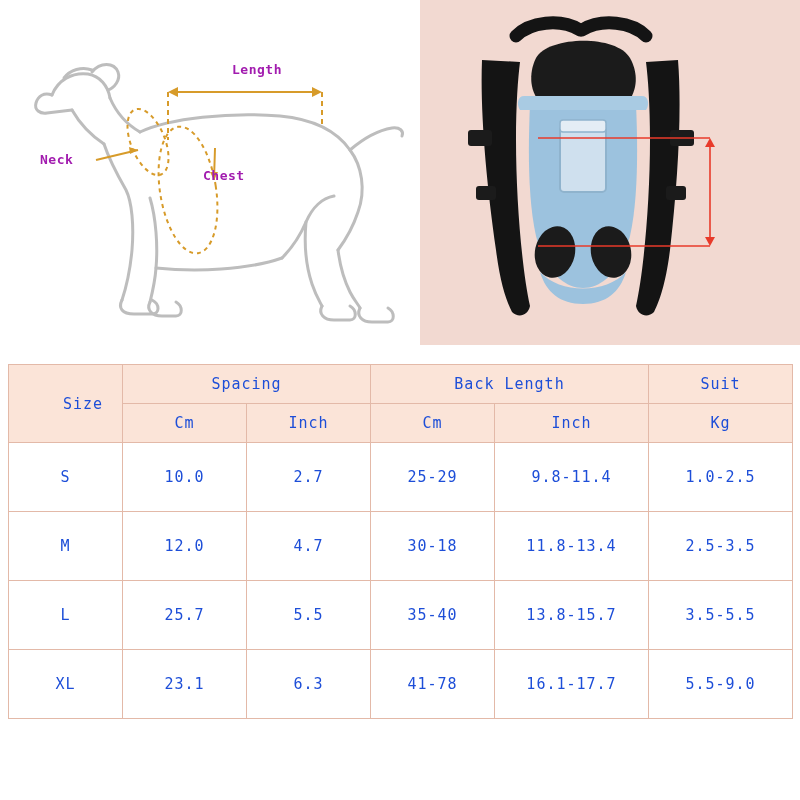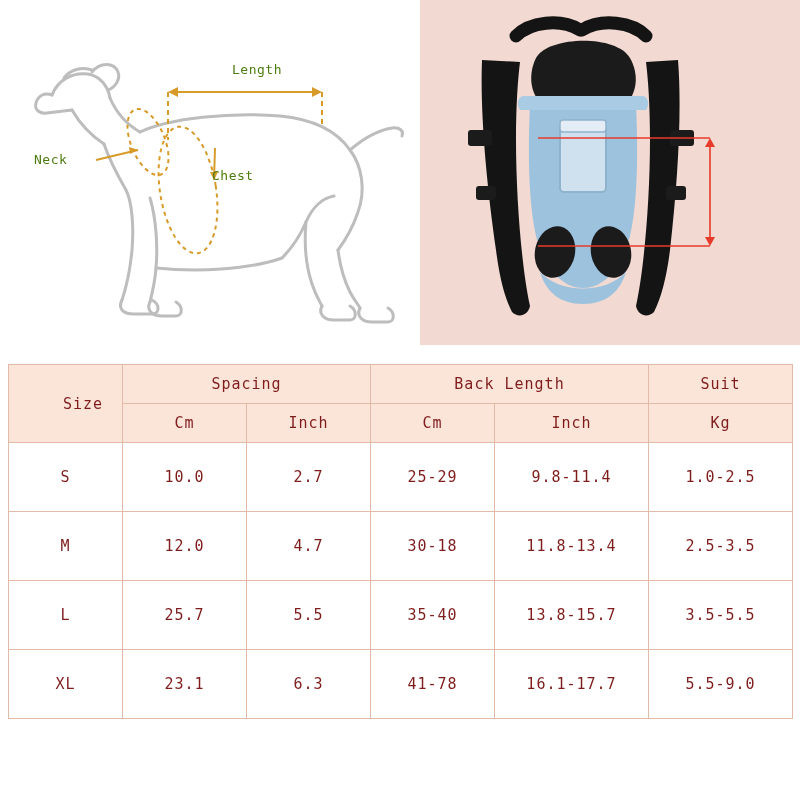--- a/index.html
+++ b/index.html
@@ -48,28 +48,28 @@
     top: 0;
     width: 380px;
     height: 345px;
     background: #f2d9d1;
   }
 
   .dim-label {
     position: absolute;
     font-family: "DejaVu Sans Mono", monospace;
     font-size: 13px;
-    font-weight: normal;
-    color: #4d7c0f;
+    font-weight: bold;
+    color: #a21caf;
     letter-spacing: 0.5px;
     white-space: nowrap;
   }
   .label-length { left: 232px; top: 62px; }
-  .label-neck   { left: 34px;  top: 152px; text-align: center; }
-  .label-chest  { left: 212px; top: 168px; }
+  .label-neck   { left: 40px;  top: 152px; text-align: center; }
+  .label-chest  { left: 203px; top: 168px; }
 
   
   .table-wrap {
     position: absolute;
     left: 8px;
     top: 364px;
     width: 784px;
   }
   table.size-table {
     border-collapse: collapse;
@@ -77,21 +77,21 @@
     table-layout: fixed;
     font-family: "DejaVu Sans Mono", monospace;
   }
   table.size-table th,
   table.size-table td {
     border: 1px solid #e3b9a8;
     text-align: center;
     vertical-align: middle;
     font-weight: normal;
     font-size: 15px;
-    color: #7f1d1d;
+    color: #1d4ed8;
     letter-spacing: 1px;
   }
   table.size-table thead th {
     background: #fbe4d8;
     height: 36px;
   }
   table.size-table thead th.tall {
     height: 72px;
     padding-left: 36px;
   }

